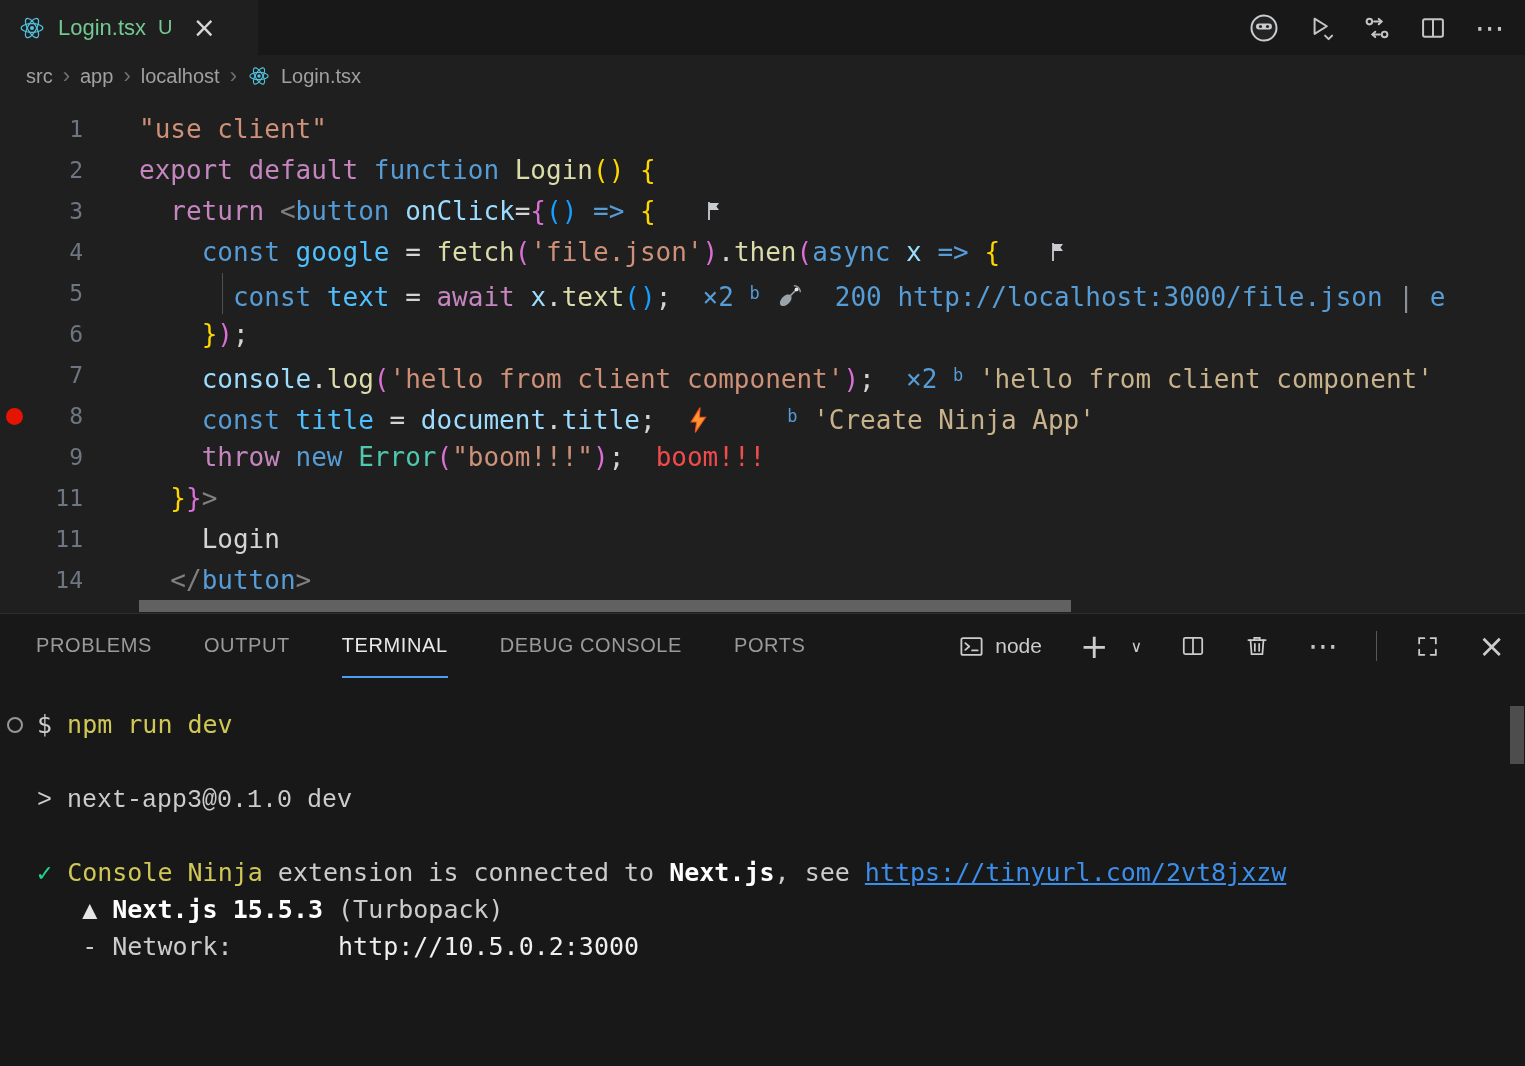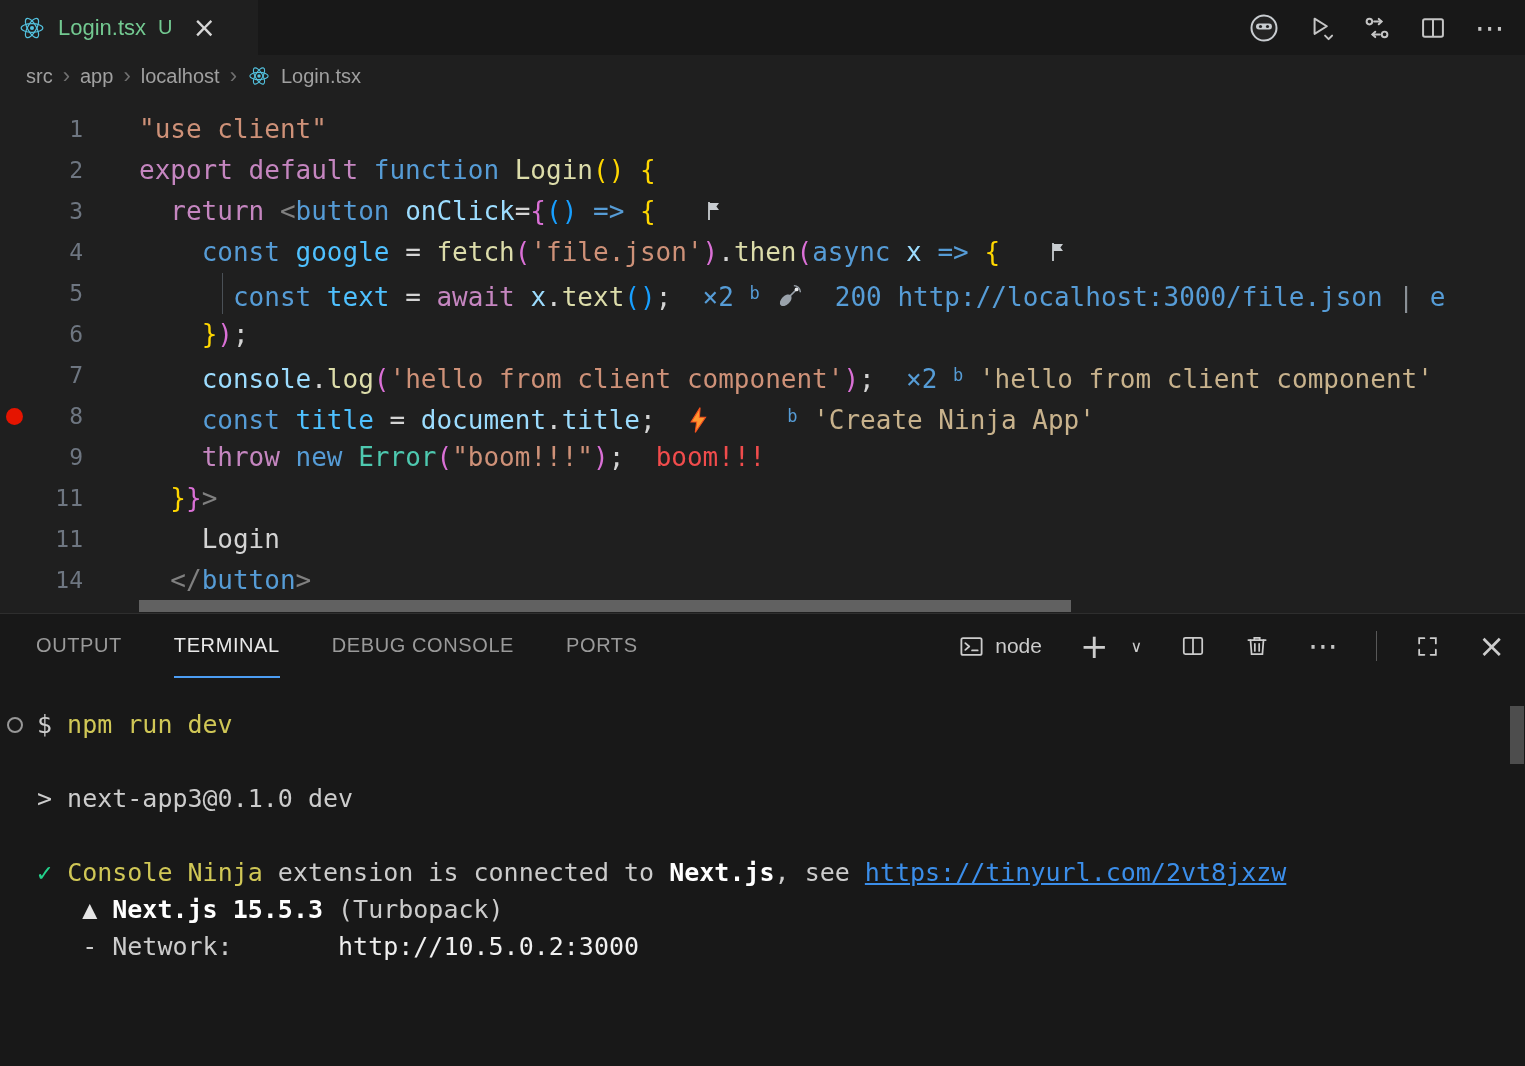--- a/index.html
+++ b/index.html
@@ -160,20 +160,21 @@
         <div class="code-line"><div class="gutter">11</div><div class="code"><span style="color: rgb(212, 212, 212);">  </span><span style="color: rgb(255, 215, 0);">}</span><span style="color: rgb(218, 112, 214);">}</span><span style="color: rgb(128, 128, 128);">&gt;</span></div></div>
         <div class="code-line"><div class="gutter">11</div><div class="code"><span style="color: rgb(212, 212, 212);">    </span><span style="color: rgb(212, 212, 212);">Login</span></div></div>
         <div class="code-line"><div class="gutter">14</div><div class="code"><span style="color: rgb(212, 212, 212);">  </span><span style="color: rgb(128, 128, 128);">&lt;/</span><span style="color: rgb(86, 156, 214);">button</span><span style="color: rgb(128, 128, 128);">&gt;</span></div></div>
       </div>
     <div class="hscroll"></div>
   </div>
 
   <div class="panel">
     <div class="panel-header">
       <div class="panel-tabs">
+        <span class="panel-tab">PROBLEMS</span>
         <span class="panel-tab">OUTPUT</span>
         <span class="panel-tab active">TERMINAL</span>
         <span class="panel-tab">DEBUG CONSOLE</span>
         <span class="panel-tab">PORTS</span>
       </div>
       <div class="panel-actions">
         <span class="chip">
           <svg width="27" height="27" viewBox="0 0 24 24" fill="none" stroke="#cccccc" stroke-width="1.6" stroke-linecap="round" stroke-linejoin="round">
               <rect x="3" y="4.5" width="18" height="15" rx="1.5"></rect>
               <path d="M6.5 9l3.5 3-3.5 3"></path>
@@ -207,21 +208,21 @@
               <path d="M9 20H4v-5"></path>
             </svg>
         </span>
         <span class="close-panel">×</span>
       </div>
     </div>
     <div class="terminal">
       <div id="terminal-lines">
           <div class="trow"><span class="cmd-dec"></span><span style="color: rgb(204, 204, 204);">$ </span><span style="color: rgb(208, 199, 86);">npm run dev</span></div>
           <div class="trow"></div>
-          <div class="trow"><span style="color: rgb(204, 204, 204);">&gt; next-app3@0.1.0 dev</span></div>
+          <div class="trow"><span style="color: rgb(204, 204, 204); font-family: Liberation Mono, monospace;">&gt; next-app3@0.1.0 dev</span></div>
           <div class="trow"></div>
           <div class="trow"><span style="color: rgb(35, 209, 139);">✓</span><span style="color: rgb(204, 204, 204);"> </span><span style="color: rgb(208, 199, 86);">Console Ninja</span><span style="color: rgb(204, 204, 204);"> extension is connected to </span><span style="color: rgb(255, 255, 255); font-weight: bold;">Next.js</span><span style="color: rgb(204, 204, 204);">, see </span><span class="tlink" style="color: rgb(59, 142, 234);">https://tinyurl.com/2vt8jxzw</span></div>
           <div class="trow"><span style="color: rgb(230, 230, 230);">   ▲ </span><span style="color: rgb(255, 255, 255); font-weight: bold;">Next.js 15.5.3</span><span style="color: rgb(204, 204, 204);"> (Turbopack)</span></div>
           <div class="trow"><span style="color: rgb(204, 204, 204);">   - Network:       </span><span style="color: rgb(239, 239, 239);">http://10.5.0.2:3000</span></div>
         </div>
     </div>
     <div class="term-scroll"></div>
   </div>
 
 </div>

